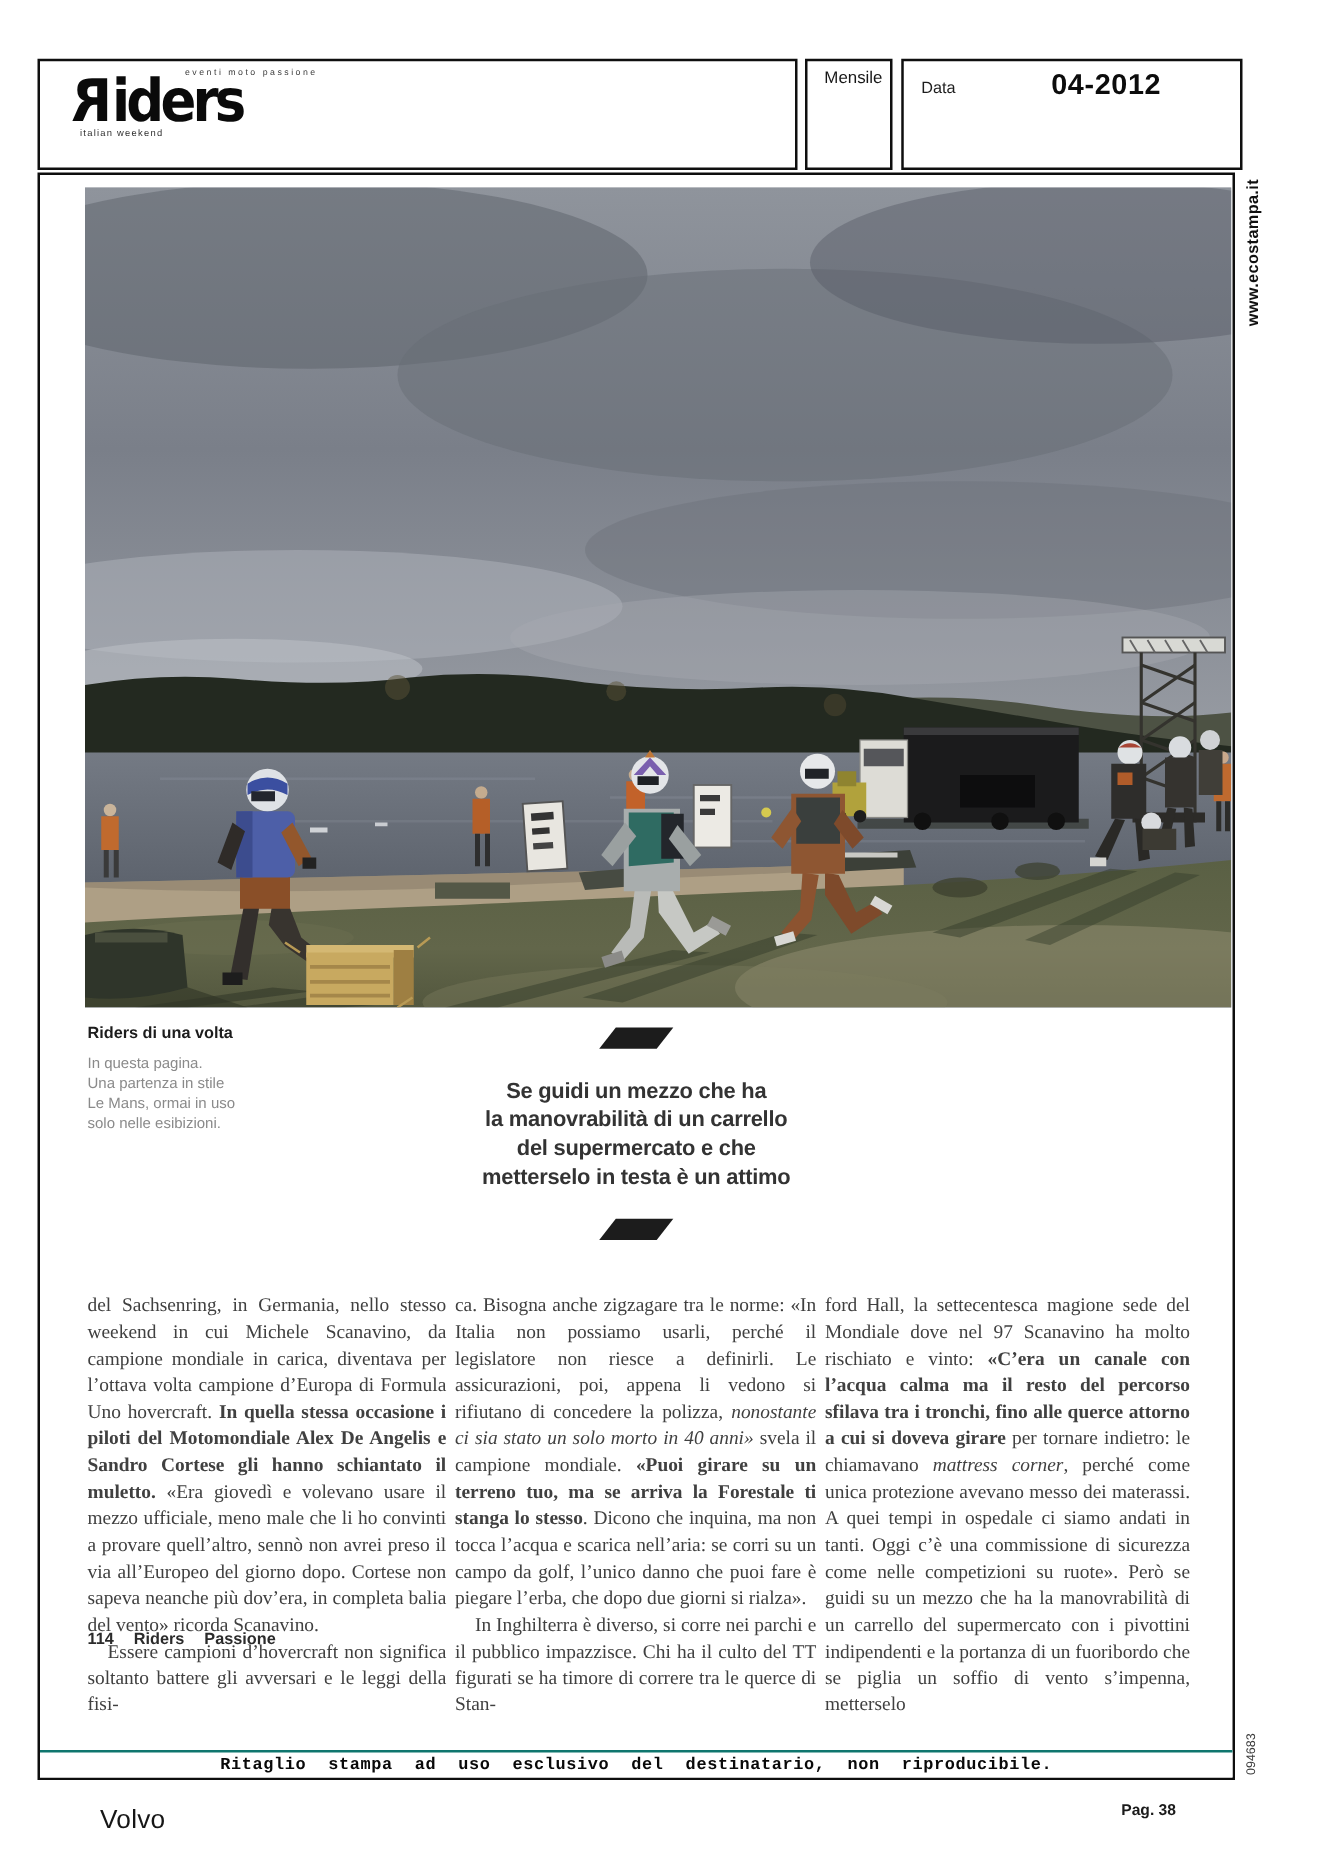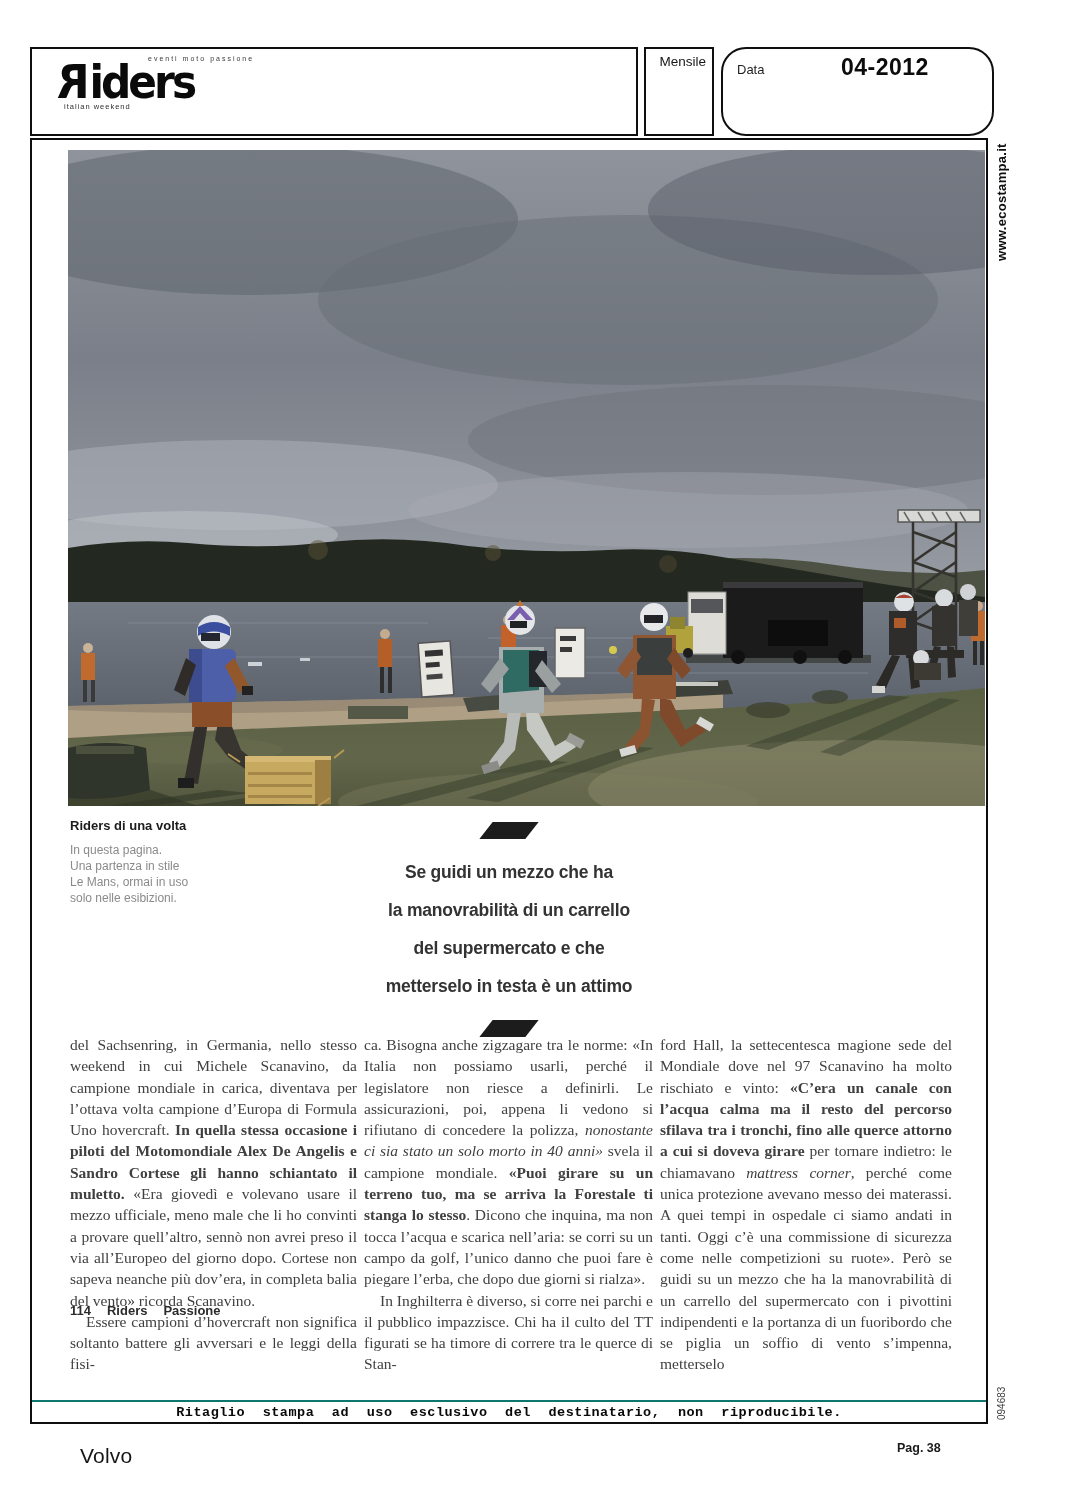--- a/index.html
+++ b/index.html
@@ -13,21 +13,21 @@
   .hdr-box{position:absolute;border:2px solid #0f0f0f;background:#fff;box-sizing:border-box;}
   .logo-box{left:30px;top:47px;width:608px;height:89px;}
   .logo{position:absolute;left:28px;top:6px;}
   .logo-top{font-size:7px;letter-spacing:2px;color:#3a3a3a;margin-left:88px;margin-bottom:-4px;}
   .logo-word{font-family:"DejaVu Sans", sans-serif;font-weight:900;font-size:47px;line-height:1;
     letter-spacing:-3px;color:#0a0a0a;font-stretch:condensed;}
   .logo-word .flip{display:inline-block;transform:scaleX(-1);}
   .logo-bottom{font-size:7.5px;letter-spacing:1px;color:#2f2f2f;margin-top:-3px;margin-left:4px;}
   .mensile-box{left:644px;top:47px;width:70px;height:89px;}
   .mensile{position:absolute;right:6px;top:5px;font-size:13.5px;color:#171717;}
-  .data-box{left:721px;top:47px;width:273px;height:89px;border-radius:25px;}
+  .data-box{left:721px;top:47px;width:273px;height:89px;}
   .field-row{position:relative;height:27px;}
   .field-label{position:absolute;left:14px;top:8px;font-size:13px;color:#1d1d1d;}
   .field-value{position:absolute;left:86px;top:0px;font-size:23px;font-weight:bold;color:#0c0c0c;letter-spacing:.5px;}
   .fv0{left:118px;text-align:center;}
 
   
   .ecostampa{left:994px;top:143px;height:118px;writing-mode:vertical-rl;transform:rotate(180deg);
     font-size:13px;font-weight:bold;color:#101010;letter-spacing:.3px;}
   .clipcode{left:996px;top:1364px;height:56px;writing-mode:vertical-rl;transform:rotate(180deg);
     font-size:10px;color:#3c3c3c;}
@@ -42,21 +42,21 @@
   
   .caption{position:absolute;left:38px;top:678px;width:230px;}
   .caption-title{font-size:13px;font-weight:bold;color:#1c1c1c;margin-bottom:9px;}
   .caption-line{font-size:12px;color:#8a8a8a;line-height:16px;}
 
   
   .pullquote{position:absolute;left:312px;top:682px;width:330px;text-align:center;}
   .pq-glyph{width:46px;height:17px;background:#1c1c1c;margin:0 auto;transform:skewX(-38deg);}
   .pq-top{margin-bottom:22px;}
   .pq-bottom{margin-top:22px;}
-  .pq-line{font-size:17.5px;font-weight:bold;color:#333333;line-height:23px;letter-spacing:-.2px;margin-top:15px;}
+  .pq-line{font-size:17.5px;font-weight:bold;color:#333333;line-height:23px;letter-spacing:-.2px;}
 
   
   .columns{position:absolute;left:38px;top:894px;width:882px;}
   .col{position:absolute;top:0;}
   .col1{left:0;width:287px;}
   .col2{left:294px;width:289px;}
   .col3{left:590px;width:292px;}
   .para{margin:0;font-family:"Liberation Serif", serif;font-size:15.5px;line-height:21.3px;
     color:#404040;text-align:justify;}
   .para.indent{text-indent:16px;}

